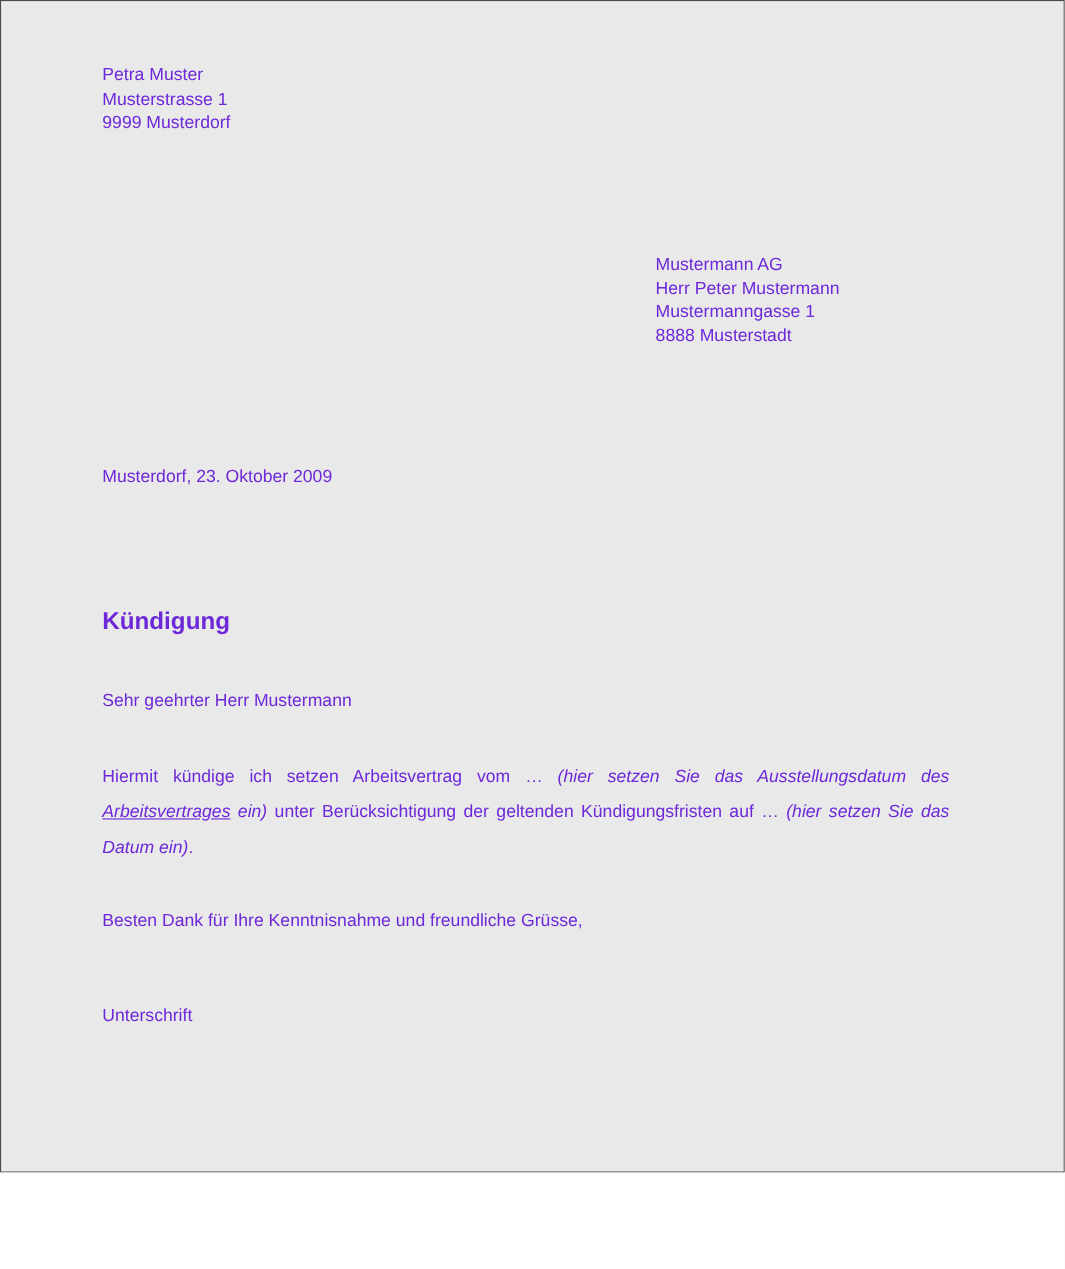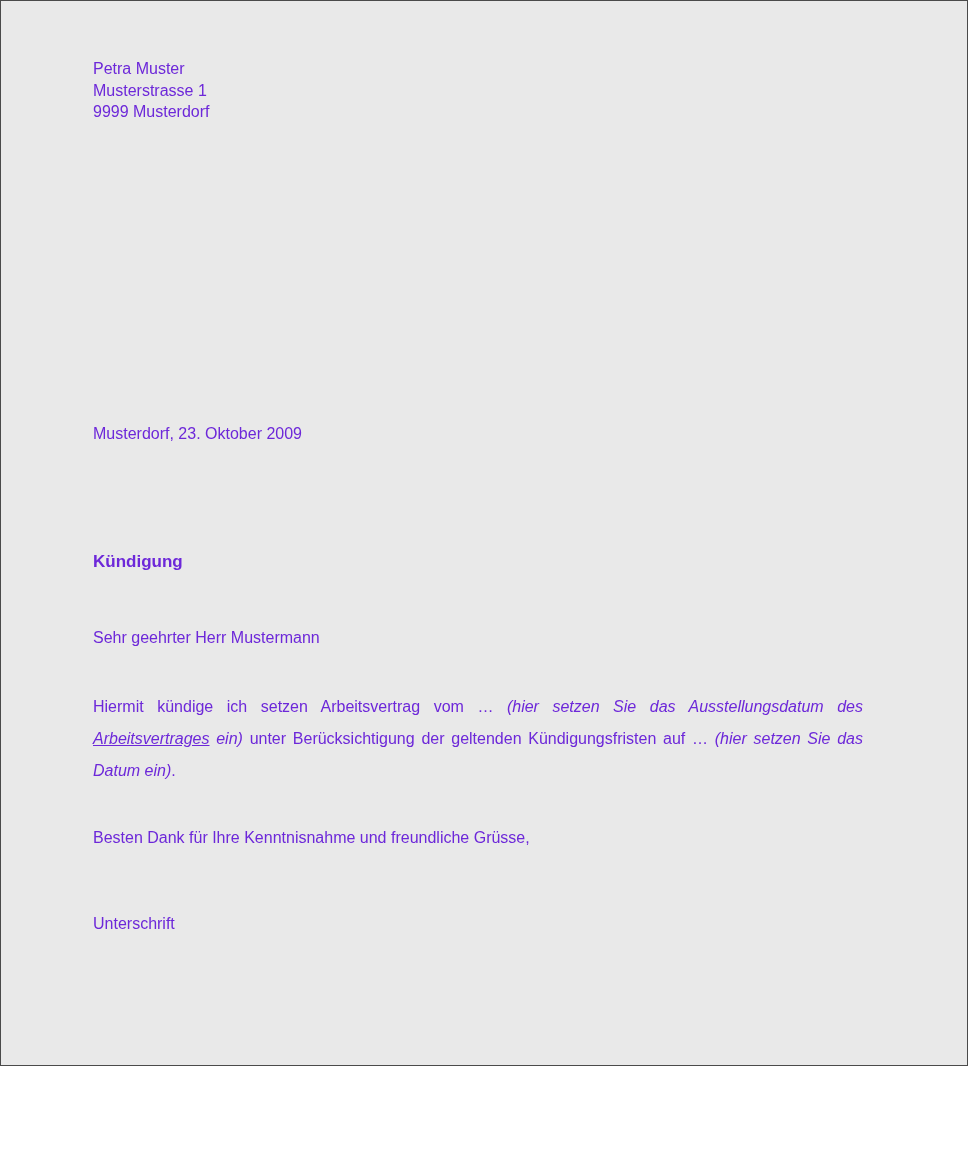--- a/index.html
+++ b/index.html
@@ -17,21 +17,21 @@
     border: 1px solid #4a4a4a;
     color: #6d28d9;
     font-size: 16px;
     overflow: hidden;
   }
   .block { position: absolute; }
   .address-line { line-height: 21.5px; }
   .sender    { left: 92px; top: 57px; }
   .recipient { left: 595px; top: 229px; }
   .dateline  { left: 92px; top: 422px; line-height: 21px; }
-  .subject   { left: 92px; top: 551px; font-weight: bold; font-size: 17px; }
+  .subject   { left: 92px; top: 551px; font-weight: bold; font-size: 22px; }
   .salutation{ left: 92px; top: 628px; }
   .bodytext {
     left: 92px;
     top: 690px;
     width: 770px;
     text-align: justify;
     line-height: 32px;
   }
   .bodytext .it { font-style: italic; }
   .bodytext .it-underline { font-style: italic; text-decoration: underline; }
@@ -42,20 +42,26 @@
 <body>
 
 <div class="page">
 
   <div class="block sender">
     <div class="address-line">Petra Muster</div>
     <div class="address-line">Musterstrasse 1</div>
     <div class="address-line">9999 Musterdorf</div>
   </div>
 
+  <div class="block recipient">
+    <div class="address-line">Mustermann AG</div>
+    <div class="address-line">Herr Peter Mustermann</div>
+    <div class="address-line">Mustermanngasse 1</div>
+    <div class="address-line">8888 Musterstadt</div>
+  </div>
 
   <div class="block dateline">Musterdorf, 23. Oktober 2009</div>
 
   <div class="block subject">Kündigung</div>
 
   <div class="block salutation">Sehr geehrter Herr Mustermann</div>
 
   <div class="block bodytext"><span>Hiermit kündige ich setzen Arbeitsvertrag vom … </span><span class="it">(hier setzen Sie das Ausstellungsdatum des </span><span class="it-underline">Arbeitsvertrages</span><span class="it"> ein)</span><span> unter Berücksichtigung der geltenden Kündigungsfristen auf … </span><span class="it">(hier setzen Sie das Datum ein)</span><span>.</span></div>
 
   <div class="block closing">Besten Dank für Ihre Kenntnisnahme und freundliche Grüsse,</div>

